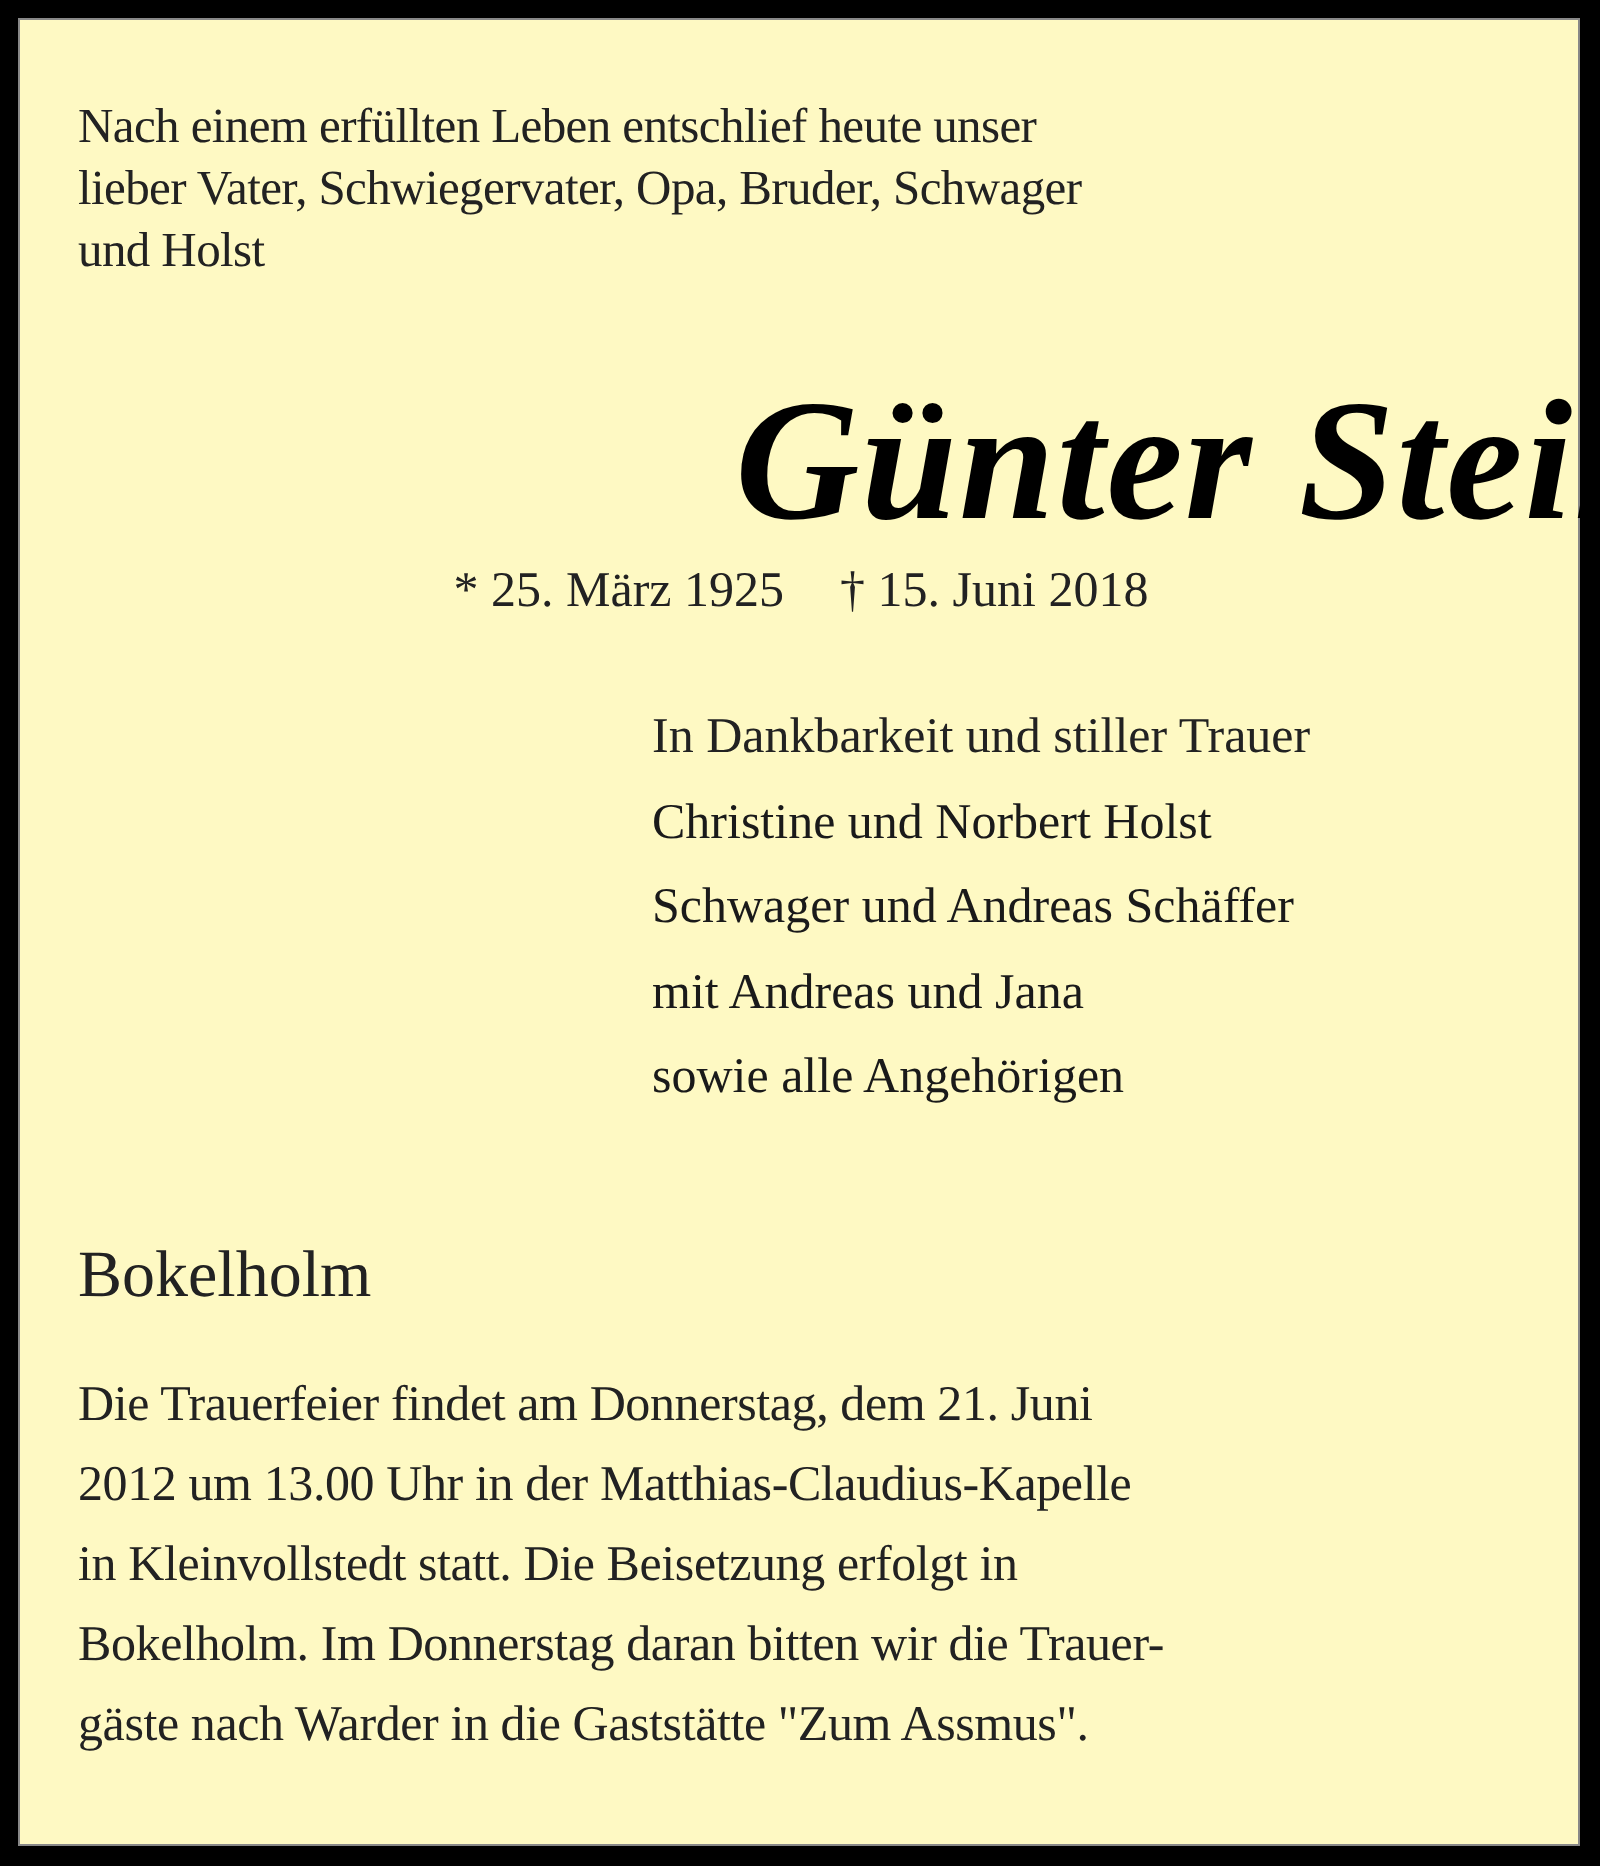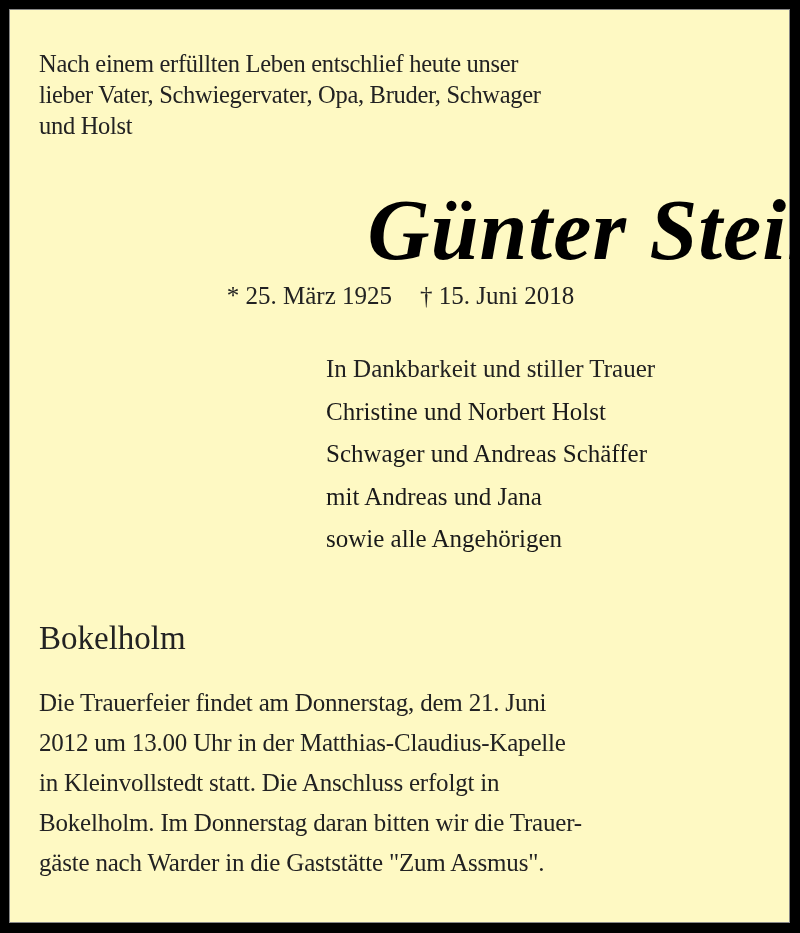--- a/index.html
+++ b/index.html
@@ -66,17 +66,17 @@
     <div class="bold">Schwager und Andreas Schäffer</div>
     <div class="bold">mit Andreas und Jana</div>
     <div class="bold">sowie alle Angehörigen</div>
   </div>
 
   <div class="place">Bokelholm</div>
 
   <div class="ceremony">
     <div>Die Trauerfeier findet am Donnerstag, dem 21. Juni</div>
     <div>2012 um 13.00 Uhr in der Matthias-Claudius-Kapelle</div>
-    <div>in Kleinvollstedt statt. Die Anschluss erfolgt in</div>
+    <div>in Kleinvollstedt statt. Die Beisetzung erfolgt in</div>
     <div>Bokelholm. Im Donnerstag daran bitten wir die Trauer-</div>
     <div>gäste nach Warder in die Gaststätte "Zum Assmus".</div>
   </div>
 </div>
 
 </body></html>

